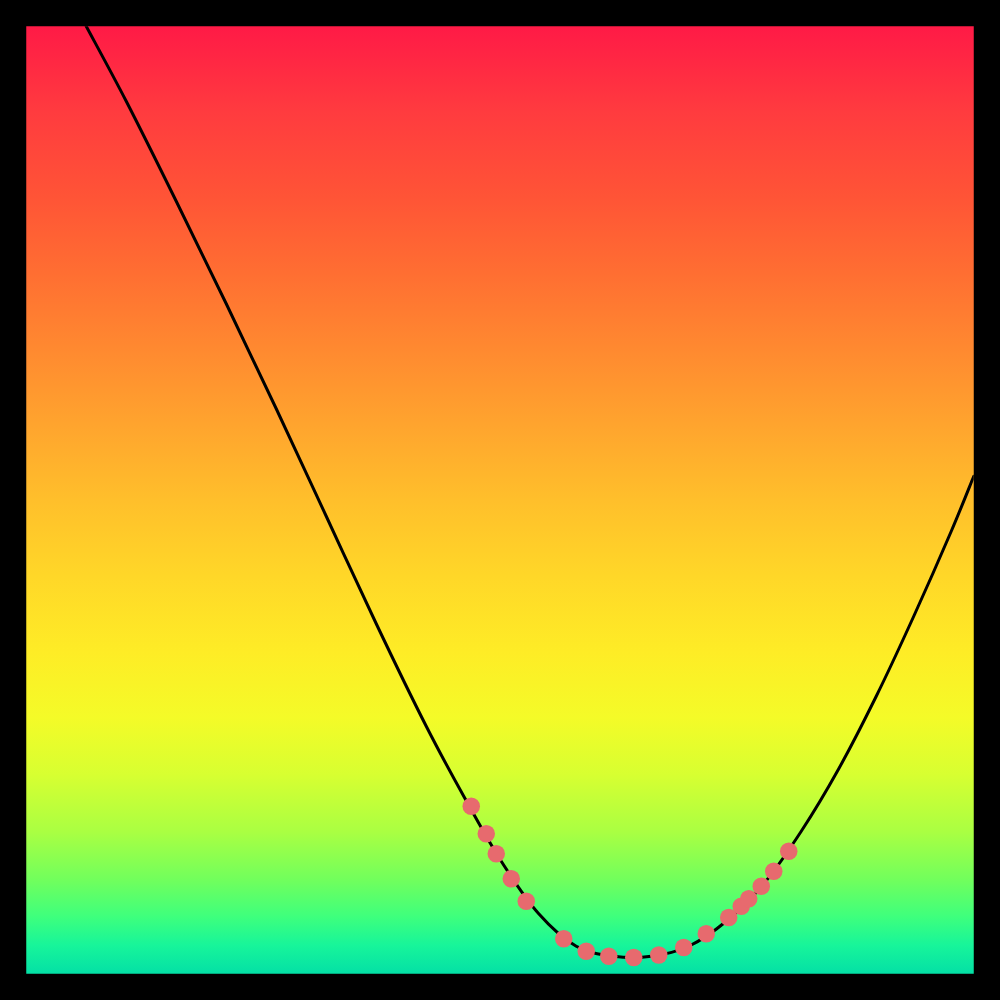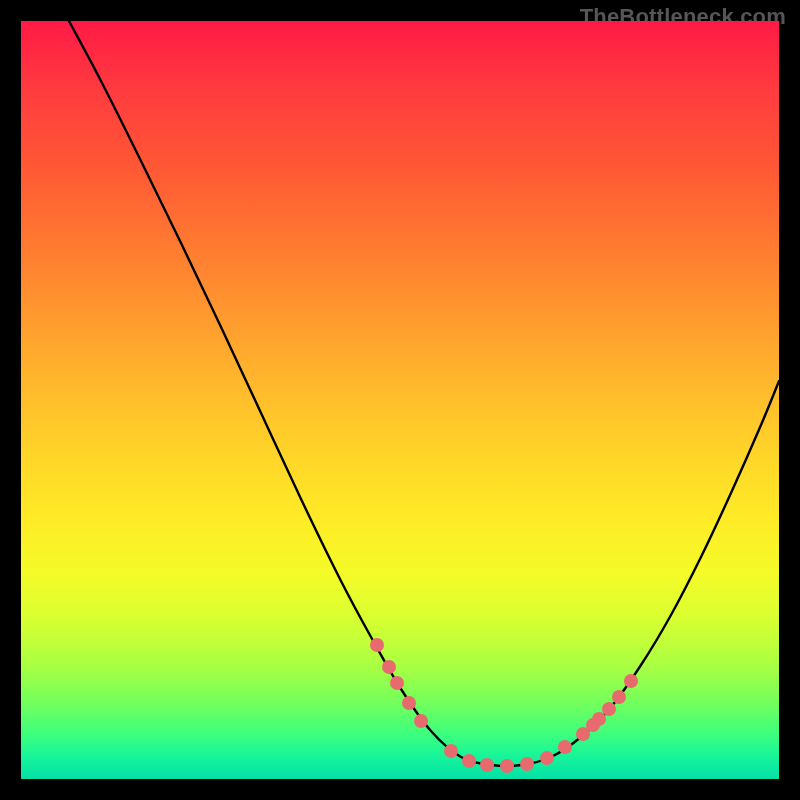--- a/index.html
+++ b/index.html
@@ -52,21 +52,20 @@
   svg.curve {
     position: absolute;
     inset: 0;
     width: 100%;
     height: 100%;
   }
 </style>
 </head>
 <body>
 <div class="frame">
-  <div class="watermark">TheBottleneck.com</div>
   <div class="plot">
     <div class="gradient"></div>
     <svg class="curve" viewBox="0 0 758 758" preserveAspectRatio="none">
       <path id="main-curve" fill="none" stroke="#000000" stroke-width="2.4" stroke-linejoin="round" stroke-linecap="round" d="M 48 0 C 53.3 10.0 68.0 36.7 80 60 C 92.0 83.3 106.7 113.0 120 140 C 133.3 167.0 146.7 194.3 160 222 C 173.3 249.7 186.7 277.7 200 306 C 213.3 334.3 226.7 363.3 240 392 C 253.3 420.7 266.7 450.0 280 478 C 293.3 506.0 308.3 537.0 320 560 C 331.7 583.0 340.0 598.0 350 616 C 360.0 634.0 370.0 652.3 380 668 C 390.0 683.7 400.0 698.7 410 710 C 420.0 721.3 430.0 730.3 440 736 C 450.0 741.7 460.0 742.7 470 744 C 480.0 745.3 490.0 745.3 500 744 C 510.0 742.7 520.0 740.7 530 736 C 540.0 731.3 550.0 724.3 560 716 C 570.0 707.7 580.0 698.0 590 686 C 600.0 674.0 610.0 659.3 620 644 C 630.0 628.7 640.0 612.0 650 594 C 660.0 576.0 670.0 556.3 680 536 C 690.0 515.7 700.0 494.0 710 472 C 720.0 450.0 732.0 422.7 740 404 C 748.0 385.3 755.0 367.3 758 360"></path>
       <g id="markers">
           <circle cx="356" cy="624" r="7" fill="#e76a6e" stroke="#e76a6e" stroke-width="0"></circle>
           <circle cx="368" cy="646" r="7" fill="#e76a6e" stroke="#e76a6e" stroke-width="0"></circle>
           <circle cx="376" cy="662" r="7" fill="#e76a6e" stroke="#e76a6e" stroke-width="0"></circle>
           <circle cx="388" cy="682" r="7" fill="#e76a6e" stroke="#e76a6e" stroke-width="0"></circle>
           <circle cx="400" cy="700" r="7" fill="#e76a6e" stroke="#e76a6e" stroke-width="0"></circle>

